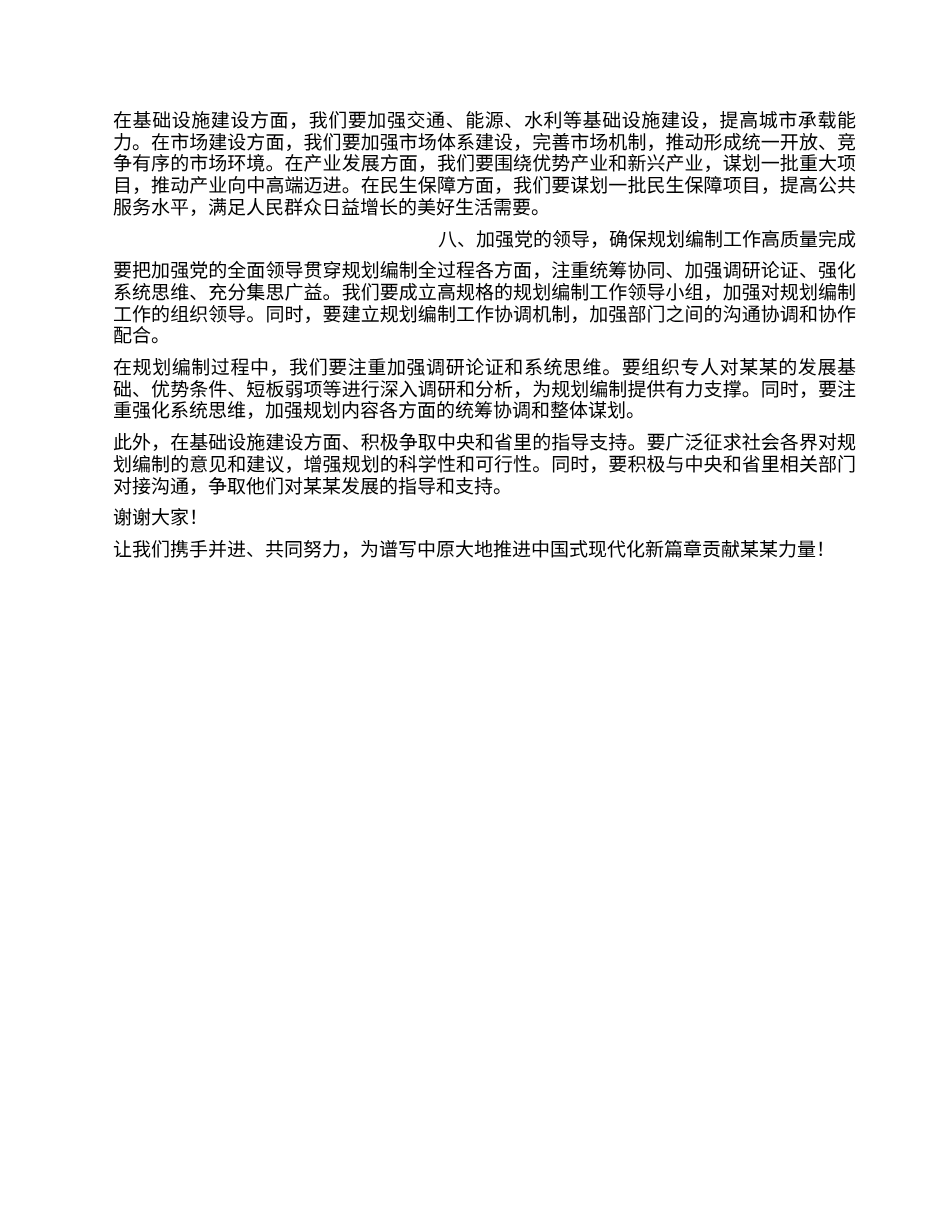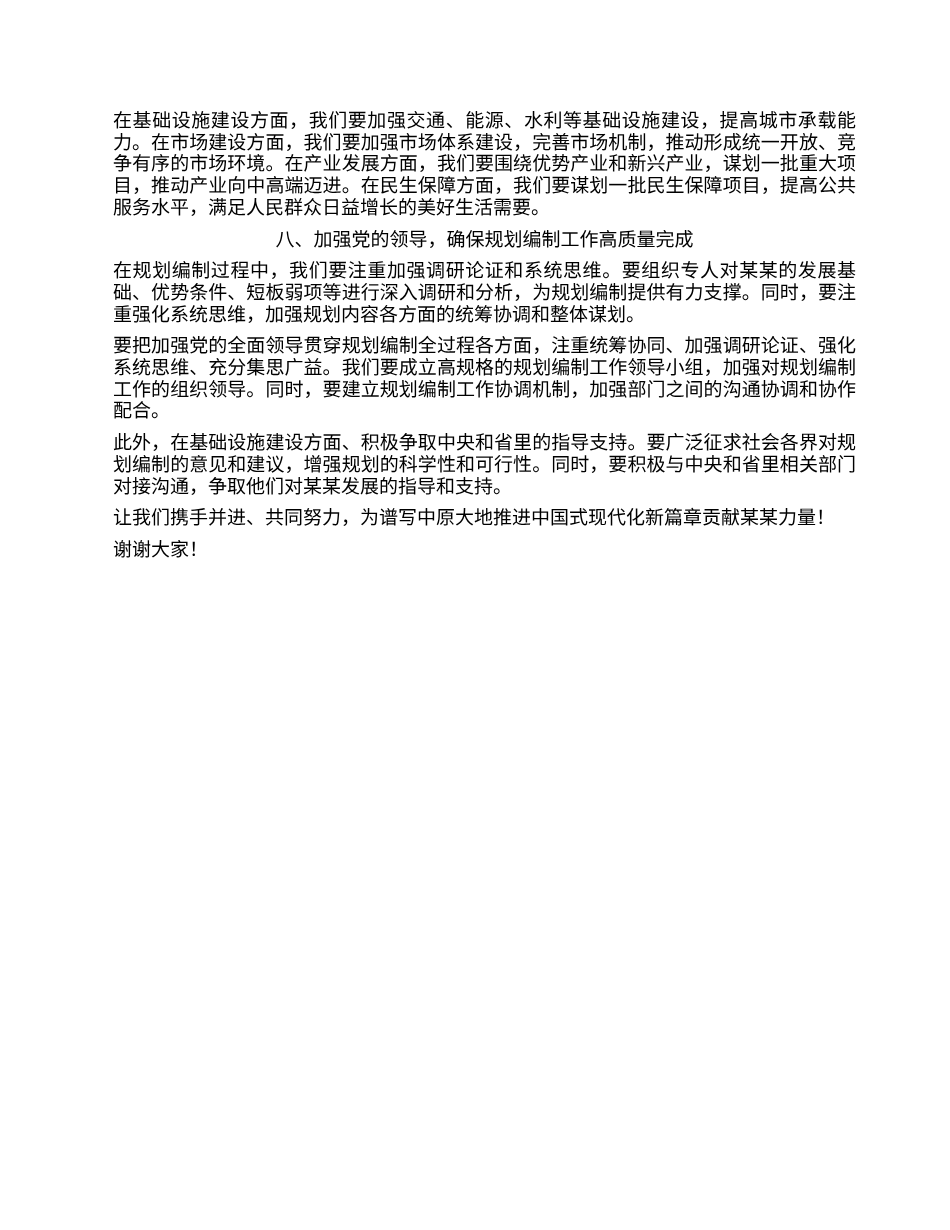--- a/index.html
+++ b/index.html
@@ -27,32 +27,32 @@
     font-size: 19px;
     line-height: 21.7px;
     font-weight: normal;
     text-align: justify;
     text-justify: inter-character;
     word-break: break-all;
     color: #000000;
   }
   .para.heading {
     
-    text-align: center;
+    text-align: right;
   }
   .para.closing {
     text-align: left;
   }
 </style>
 </head>
 <body>
 
 <div class="page">
   <div class="content">
     <p class="para">在基础设施建设方面，我们要加强交通、能源、水利等基础设施建设，提高城市承载能力。在市场建设方面，我们要加强市场体系建设，完善市场机制，推动形成统一开放、竞争有序的市场环境。在产业发展方面，我们要围绕优势产业和新兴产业，谋划一批重大项目，推动产业向中高端迈进。在民生保障方面，我们要谋划一批民生保障项目，提高公共服务水平，满足人民群众日益增长的美好生活需要。</p>
     <p class="para heading">八、加强党的领导，确保规划编制工作高质量完成</p>
+    <p class="para">要把加强党的全面领导贯穿规划编制全过程各方面，注重统筹协同、加强调研论证、强化系统思维、充分集思广益。我们要成立高规格的规划编制工作领导小组，加强对规划编制工作的组织领导。同时，要建立规划编制工作协调机制，加强部门之间的沟通协调和协作配合。</p>
     <p class="para">在规划编制过程中，我们要注重加强调研论证和系统思维。要组织专人对某某的发展基础、优势条件、短板弱项等进行深入调研和分析，为规划编制提供有力支撑。同时，要注重强化系统思维，加强规划内容各方面的统筹协调和整体谋划。</p>
-    <p class="para">要把加强党的全面领导贯穿规划编制全过程各方面，注重统筹协同、加强调研论证、强化系统思维、充分集思广益。我们要成立高规格的规划编制工作领导小组，加强对规划编制工作的组织领导。同时，要建立规划编制工作协调机制，加强部门之间的沟通协调和协作配合。</p>
     <p class="para">此外，在基础设施建设方面、积极争取中央和省里的指导支持。要广泛征求社会各界对规划编制的意见和建议，增强规划的科学性和可行性。同时，要积极与中央和省里相关部门对接沟通，争取他们对某某发展的指导和支持。</p>
+    <p class="para closing">谢谢大家！</p>
     <p class="para closing">让我们携手并进、共同努力，为谱写中原大地推进中国式现代化新篇章贡献某某力量！</p>
-    <p class="para closing">谢谢大家！</p>
   </div>
 </div>
 
 </body></html>

